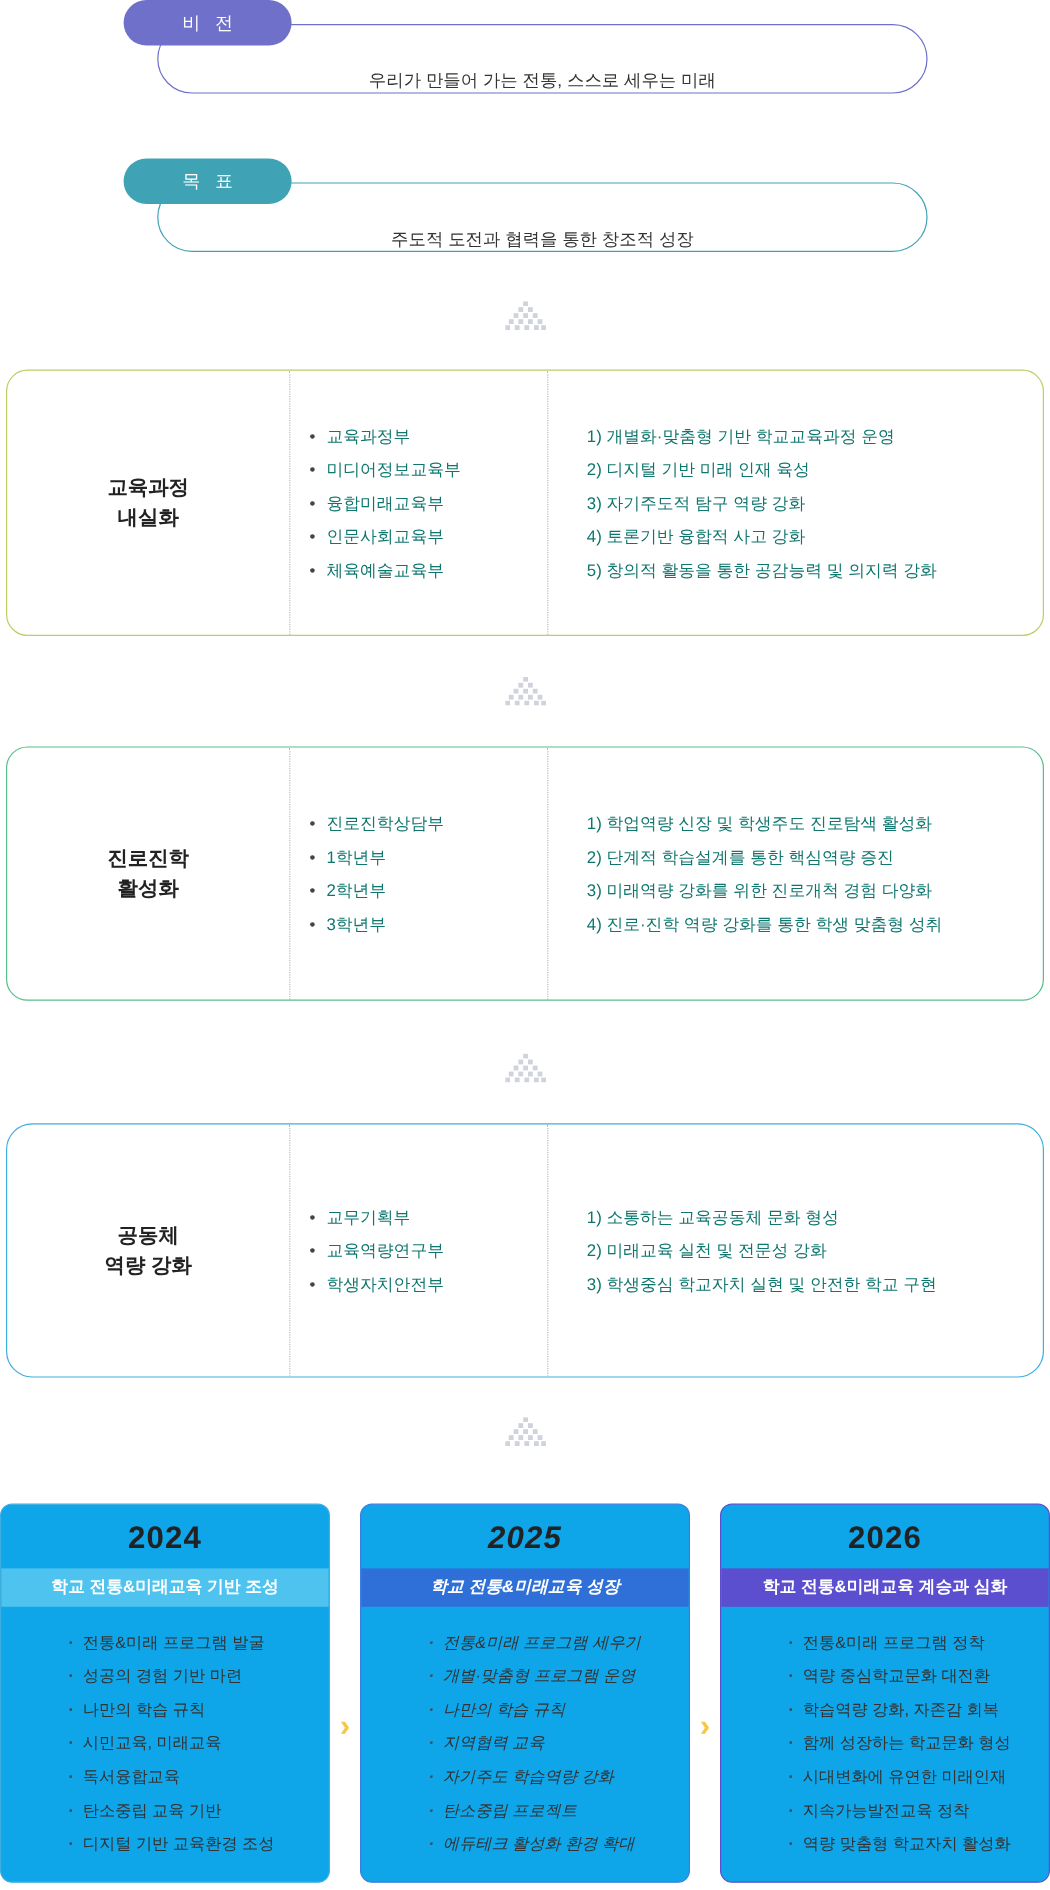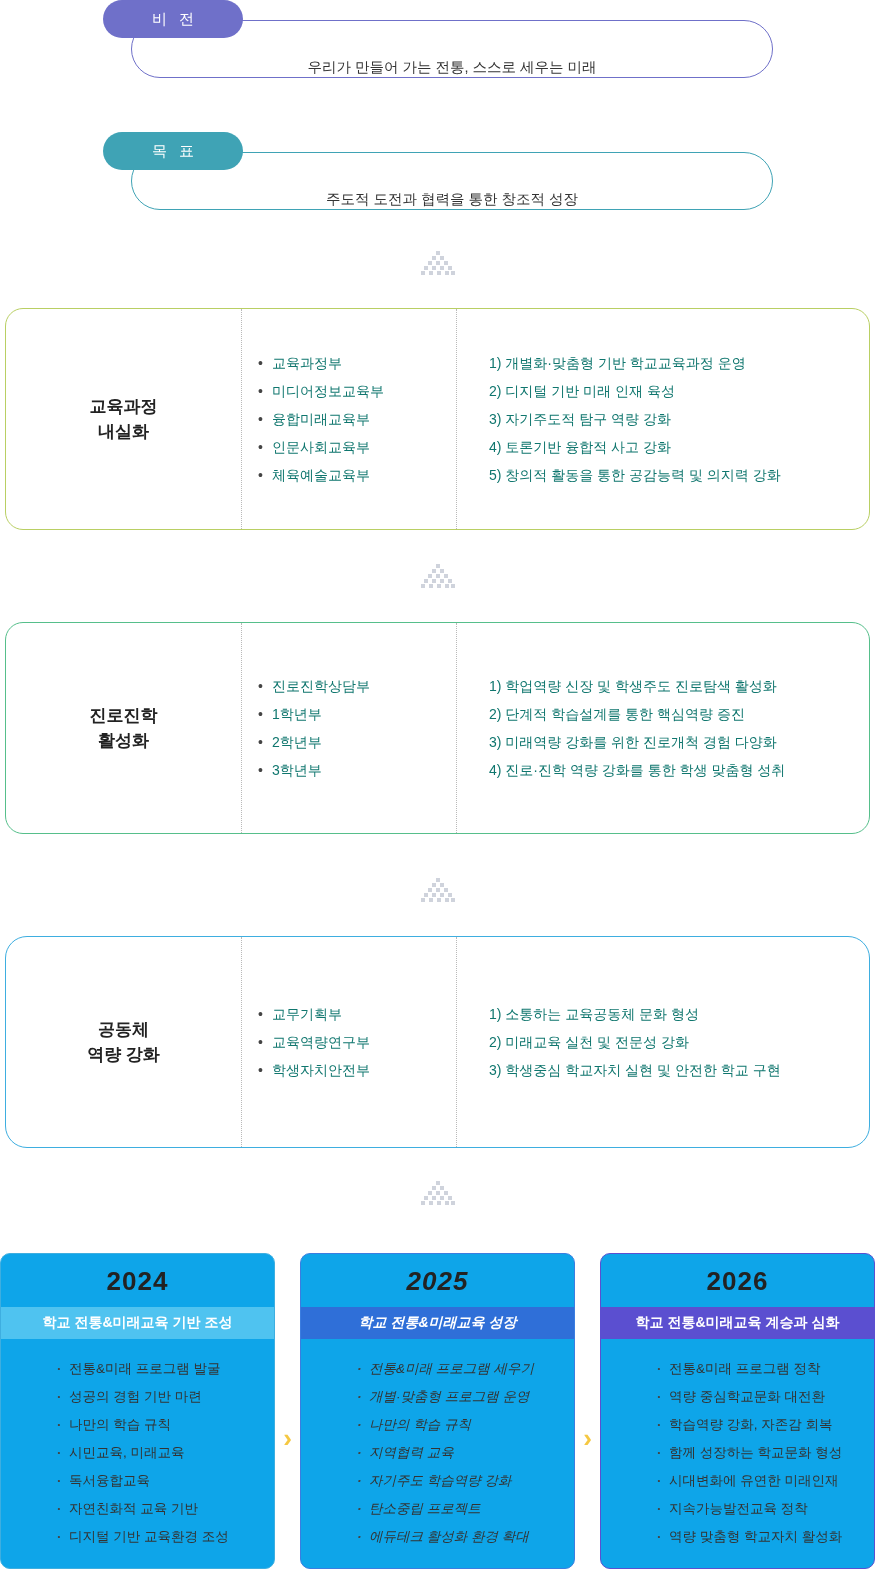--- a/index.html
+++ b/index.html
@@ -385,21 +385,21 @@
 
     <div class="year-card c1">
       <div class="year-num">2024</div>
       <div class="year-bar">학교 전통&amp;미래교육 기반 조성</div>
       <ul class="year-list">
         <li>전통&amp;미래 프로그램 발굴</li>
         <li>성공의 경험 기반 마련</li>
         <li>나만의 학습 규칙</li>
         <li>시민교육, 미래교육</li>
         <li>독서융합교육</li>
-        <li>자연친화적 교육 기반</li>
+        <li>탄소중립 교육 기반</li>
         <li>디지털 기반 교육환경 조성</li>
       </ul>
     </div>
 
     <div class="year-arrow">›</div>
 
     <div class="year-card c2">
       <div class="year-num">2025</div>
       <div class="year-bar">학교 전통&amp;미래교육 성장</div>
       <ul class="year-list">

